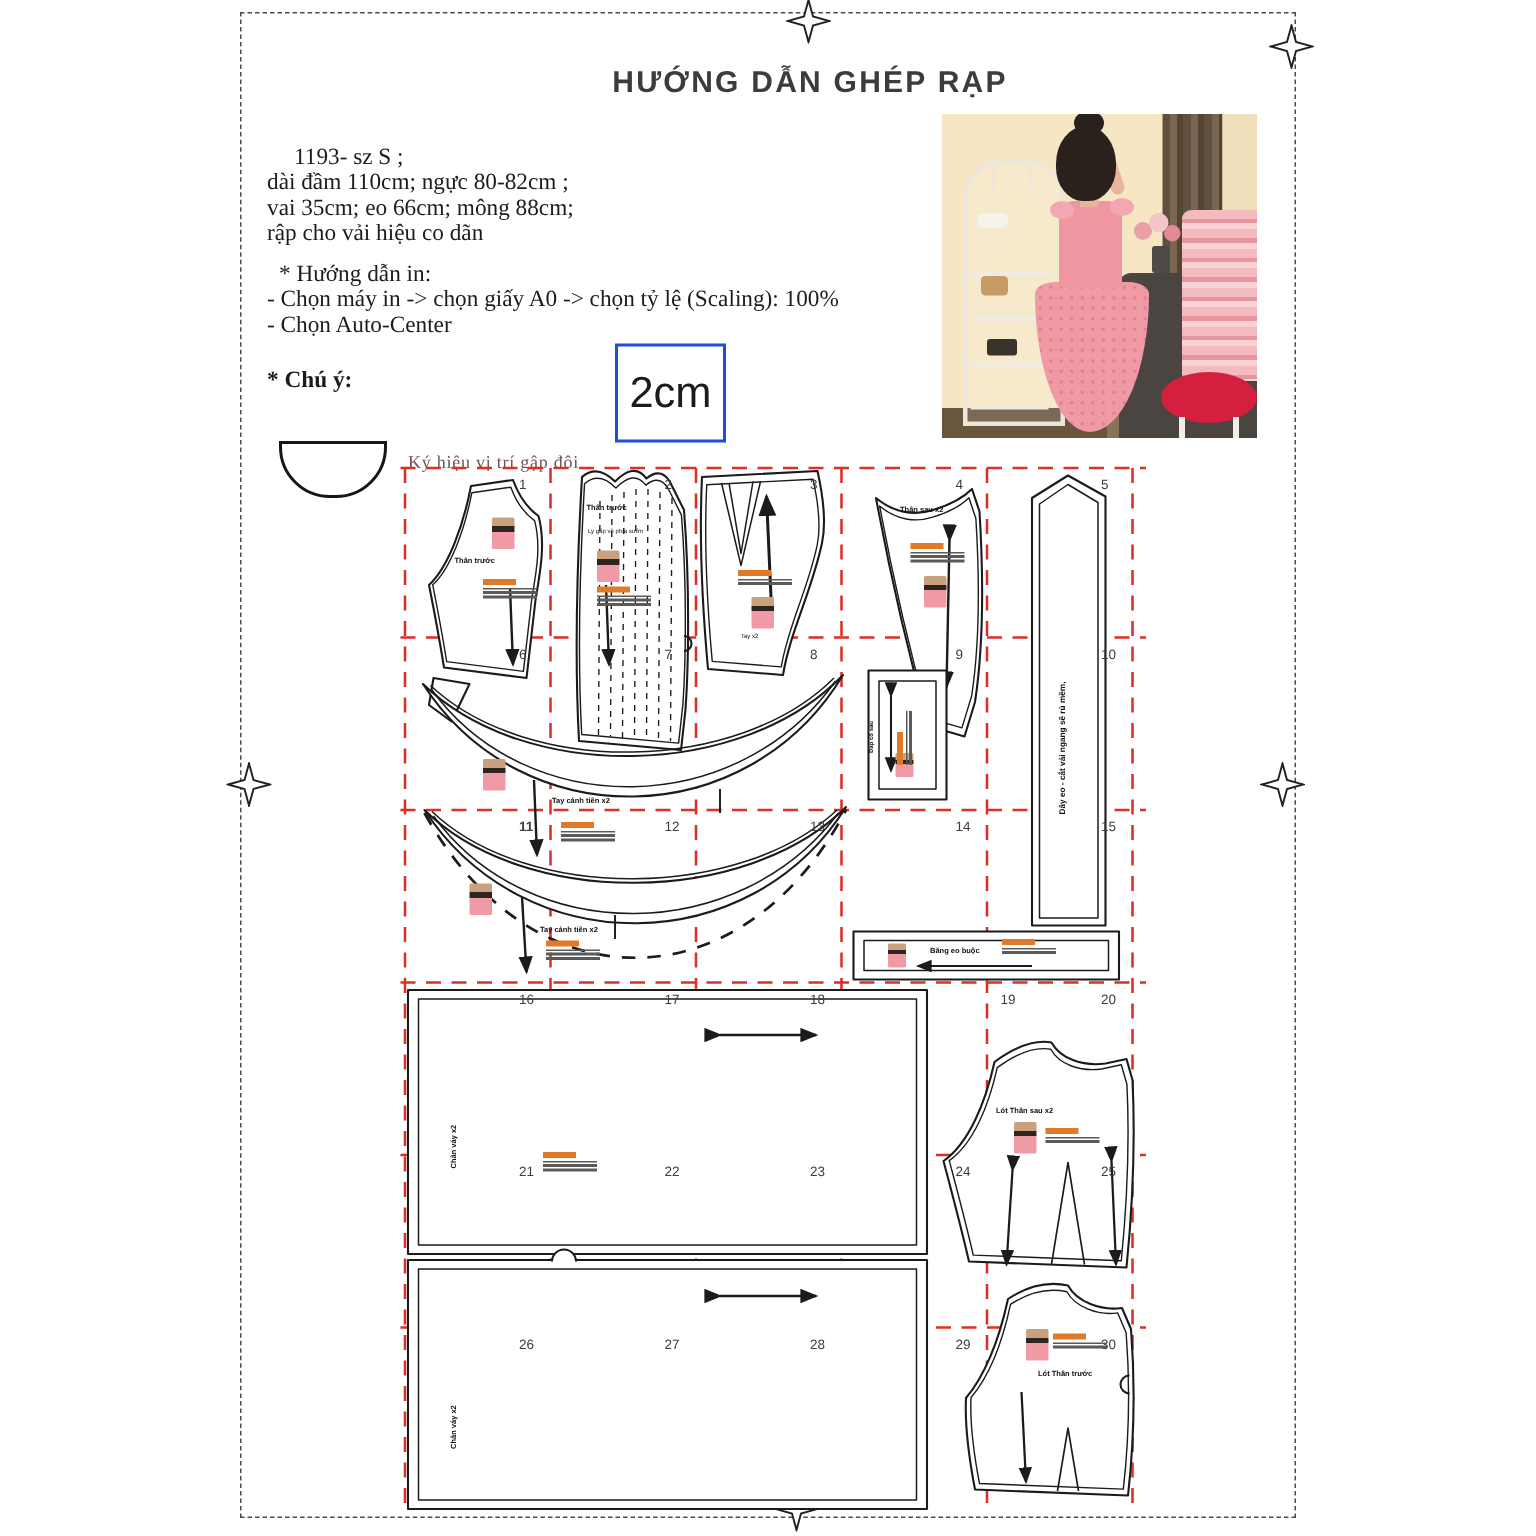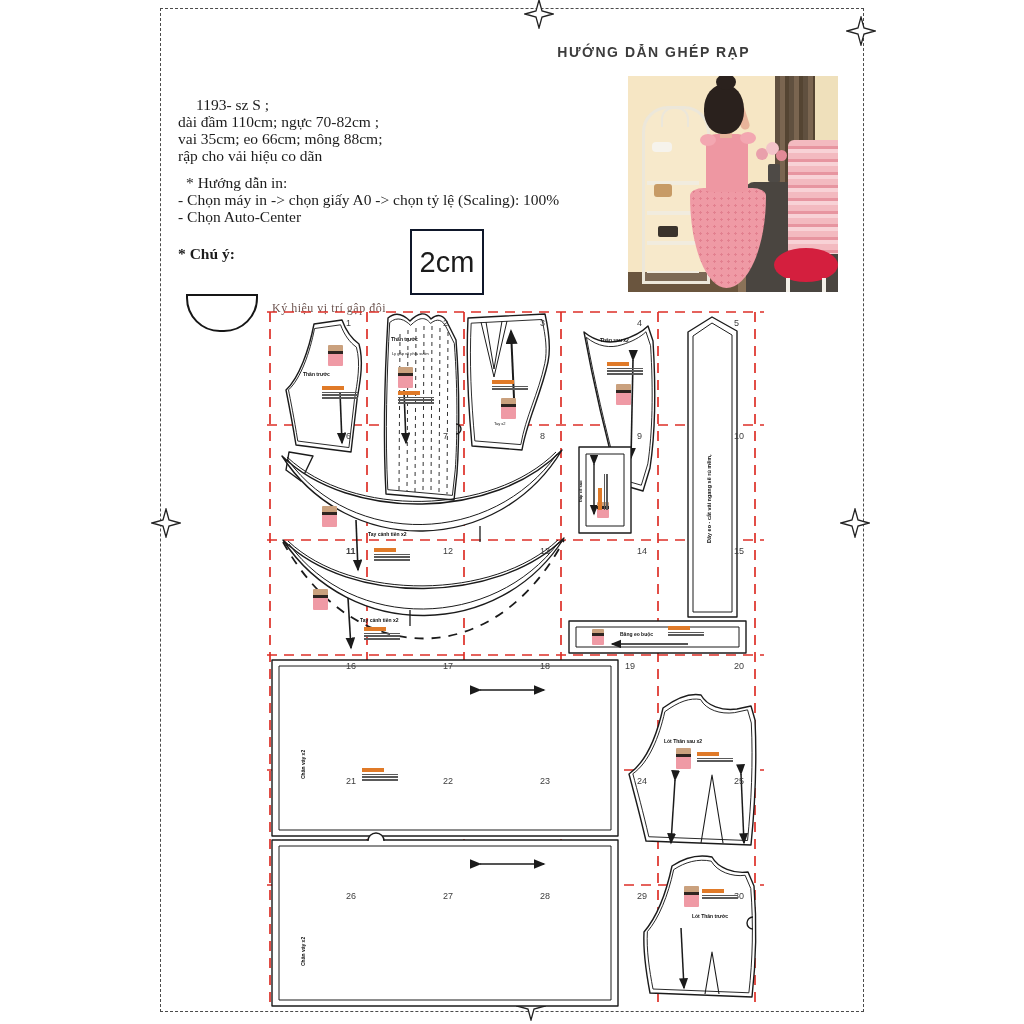--- a/index.html
+++ b/index.html
@@ -1,28 +1,28 @@
 <!DOCTYPE html>
 <html><head>
 <meta charset="utf-8">
 <style>
   html,body{margin:0;padding:0;background:#ffffff;}
   .canvas{position:relative;width:1024px;height:1024px;background:#fff;overflow:hidden;
           font-family:"Liberation Sans",sans-serif;}
   .page-border{position:absolute;left:160px;top:8px;width:702px;height:1002px;
                border:1.5px dashed #4a4a4a;}
   .star{position:absolute;width:30px;height:30px;}
-  .title{position:absolute;left:330px;top:44px;width:420px;text-align:right;
-         font-size:14px;letter-spacing:1.5px;color:#3c3c3c;font-weight:600;}
+  .title{position:absolute;left:330px;top:44px;width:420px;text-align:center;
+         font-size:20px;letter-spacing:1.5px;color:#3c3c3c;font-weight:600;}
   .info{position:absolute;left:178px;top:96px;width:420px;
         font-family:"Liberation Serif",serif;font-size:15.5px;color:#1c1c1c;line-height:17px;}
   .info .indent{padding-left:18px;}
   .info .gap{height:10px;}
   .bold{font-weight:bold;}
-  .scale-box{position:absolute;left:410px;top:229px;width:70px;height:62px;border:2px solid #0f172a;
+  .scale-box{position:absolute;left:410px;top:229px;width:70px;height:62px;border:2px solid #1d4ed8;
              display:flex;align-items:center;justify-content:center;font-size:29px;color:#1b1b1b;}
   
   .photo{position:absolute;left:628px;top:76px;width:210px;height:216px;background:#f6e6c4;overflow:hidden;}
   .curtain{position:absolute;left:147px;top:0;width:40px;height:216px;
            background:repeating-linear-gradient(90deg,#60503f 0 5px,#7a6550 5px 10px,#544432 10px 14px);}
   .wall-right{position:absolute;left:187px;top:0;width:23px;height:216px;background:#efe0bb;}
   .floor{position:absolute;left:0;top:200px;width:210px;height:16px;background:#8a7258;}
   .floor-dark{position:absolute;left:0;top:196px;width:110px;height:20px;background:#6a553e;}
   .shelf{position:absolute;left:14px;top:30px;width:62px;height:172px;border:3px solid #ece7da;
          border-radius:26px 26px 0 0;background:rgba(255,255,255,.12);}
@@ -90,21 +90,21 @@
       <path d="M15,1 L18,12 L29,15 L18,18 L15,29 L12,18 L1,15 L12,12 Z" fill="#fff" stroke="#222" stroke-width="1.3"></path>
     </svg>
   <svg class="star" style="left:516px;top:991px" viewBox="0 0 30 30">
       <path d="M15,1 L18,12 L29,15 L18,18 L15,29 L12,18 L1,15 L12,12 Z" fill="#fff" stroke="#222" stroke-width="1.3"></path>
     </svg>
 
   <div class="title">HƯỚNG DẪN GHÉP RẠP</div>
 
   <div class="info">
     <div class="indent">1193- sz  S ;</div>
-    <div>dài đầm 110cm; ngực 70-82cm ;</div>
+    <div>dài đầm 110cm; ngực 80-82cm ;</div>
     <div>vai 35cm; eo 66cm; mông 88cm;</div>
     <div>rập cho vải hiệu co dãn</div>
     <div class="gap"></div>
     <div style="margin-left:8px">* Hướng dẫn in:</div>
     <div>- Chọn máy in -&gt; chọn giấy A0 -&gt; chọn tỷ lệ (Scaling): 100%</div>
     <div>- Chọn Auto-Center</div>
     <div class="gap"></div>
       <div class="gap"></div>
     <div class="bold" style="">* Chú ý:</div>
   </div>
@@ -286,21 +286,21 @@
       <span class="grid-num" style="left: 637px; top: 431px;">9</span>
       <span class="grid-num" style="left: 734px; top: 431px;">10</span>
       <span class="grid-num" style="left: 346px; top: 546px; font-weight: bold;">11</span>
       <span class="grid-num" style="left: 443px; top: 546px;">12</span>
       <span class="grid-num" style="left: 540px; top: 546px;">13</span>
       <span class="grid-num" style="left: 637px; top: 546px;">14</span>
       <span class="grid-num" style="left: 734px; top: 546px;">15</span>
       <span class="grid-num" style="left: 346px; top: 661px;">16</span>
       <span class="grid-num" style="left: 443px; top: 661px;">17</span>
       <span class="grid-num" style="left: 540px; top: 661px;">18</span>
-      <span class="grid-num" style="left: 625px; top: 661px;">19</span>
+      <span class="grid-num" style="left: 667px; top: 661px;">19</span>
       <span class="grid-num" style="left: 734px; top: 661px;">20</span>
       <span class="grid-num" style="left: 346px; top: 776px;">21</span>
       <span class="grid-num" style="left: 443px; top: 776px;">22</span>
       <span class="grid-num" style="left: 540px; top: 776px;">23</span>
       <span class="grid-num" style="left: 637px; top: 776px;">24</span>
       <span class="grid-num" style="left: 734px; top: 776px;">25</span>
       <span class="grid-num" style="left: 346px; top: 891px;">26</span>
       <span class="grid-num" style="left: 443px; top: 891px;">27</span>
       <span class="grid-num" style="left: 540px; top: 891px;">28</span>
       <span class="grid-num" style="left: 637px; top: 891px;">29</span>

